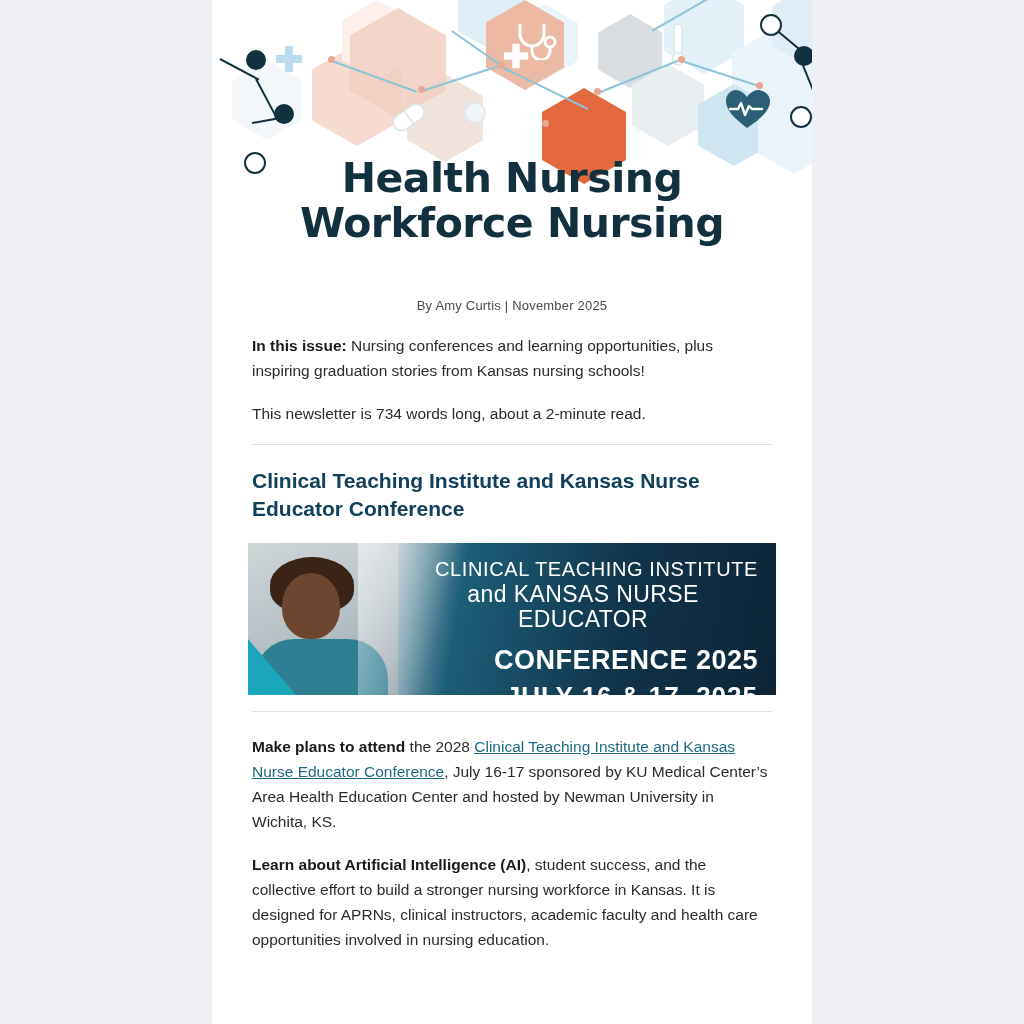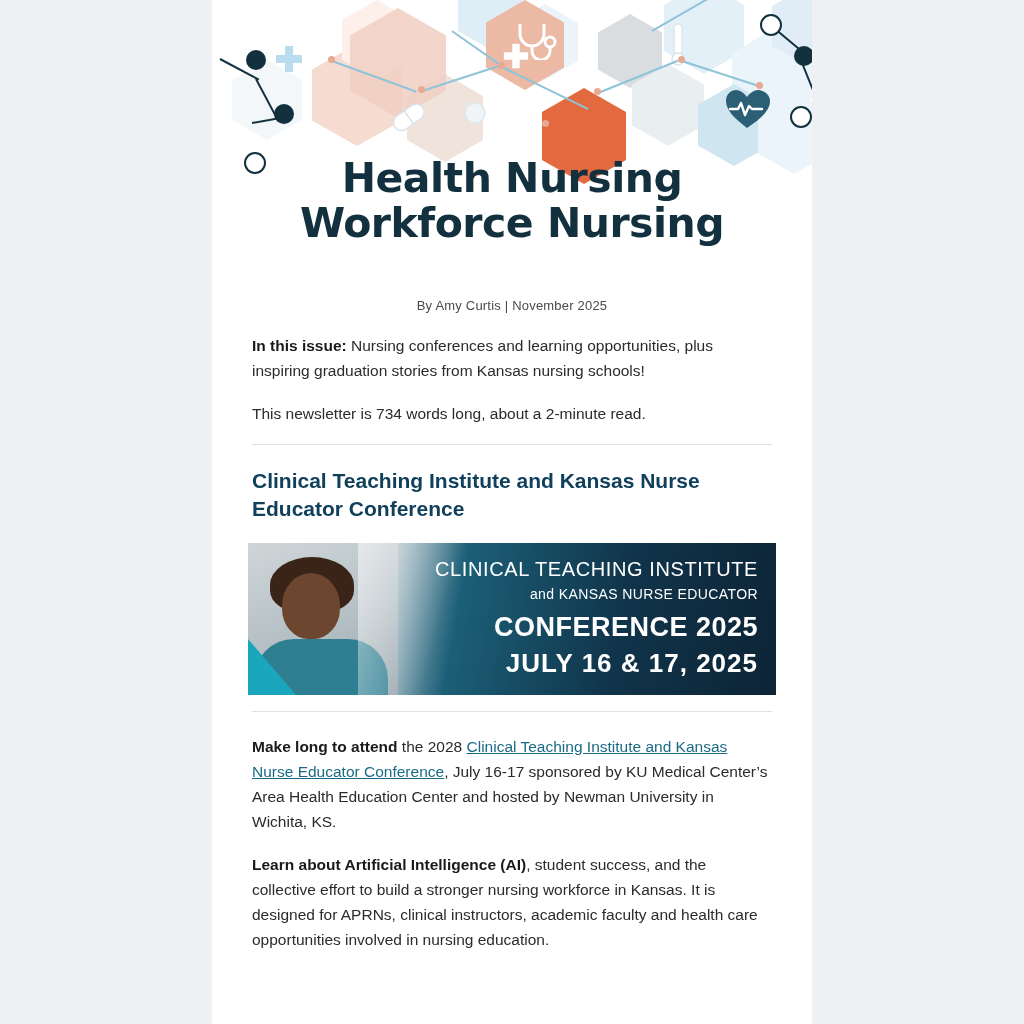--- a/index.html
+++ b/index.html
@@ -148,22 +148,22 @@
   }
   .conf-text {
     position: absolute;
     right: 18px;
     top: 14px;
     text-align: right;
     color: #ffffff;
     width: 350px;
   }
   .ct-l1 { font-size: 20px; letter-spacing: 0.6px; line-height: 25px; }
-  .ct-l2 { font-size: 14px; letter-spacing: 0.4px; line-height: 25px; }
-  .ct-l3 { font-size: 27px; font-weight: bold; letter-spacing: 0.5px; line-height: 36px; margin-top: 2px;}
+  .ct-l2 { font-size: 23px; letter-spacing: 0.4px; line-height: 25px; text-align: center; }
+  .ct-l3 { font-size: 27px; font-weight: bold; letter-spacing: 0.5px; line-height: 36px; margin-top: 10px;}
   .ct-l4 { font-size: 26px; font-weight: bold; letter-spacing: 1px; line-height: 28px; margin-top: 4px;}
 
   .img-divider {
     border: none;
     border-top: 1px solid #e0e0e0;
     margin: 16px 40px 0 40px;
   }
 
   a.link {
     color: #1b6a85;
@@ -336,21 +336,21 @@
           <div class="ct-l3">CONFERENCE 2025</div>
           <div class="ct-l4">JULY 16 &amp; 17, 2025</div>
         </div>
       </div>
     </div>
 
     <hr class="img-divider">
 
     <div class="body-block" style="padding-top:22px;">
       <p class="para">
-        <b>Make long to attend</b><span> the 2028 </span><a class="link" href="#">Clinical Teaching Institute and Kansas Nurse Educator Conference</a><span>, July 16-17 sponsored by KU Medical Center’s Area Health Education Center and hosted by Newman University in Wichita, KS.</span>
+        <b>Make plans to attend</b><span> the 2028 </span><a class="link" href="#">Clinical Teaching Institute and Kansas Nurse Educator Conference</a><span>, July 16-17 sponsored by KU Medical Center’s Area Health Education Center and hosted by Newman University in Wichita, KS.</span>
       </p>
       <p class="para">
         <b>Learn about Artificial Intelligence (AI)</b><span>, student success, and the collective effort to build a stronger nursing workforce in Kansas. It is designed for APRNs, clinical instructors, academic faculty and health care opportunities involved in nursing education.</span>
       </p>
     </div>
 
   </div>
 </div>
 
 </body></html>

